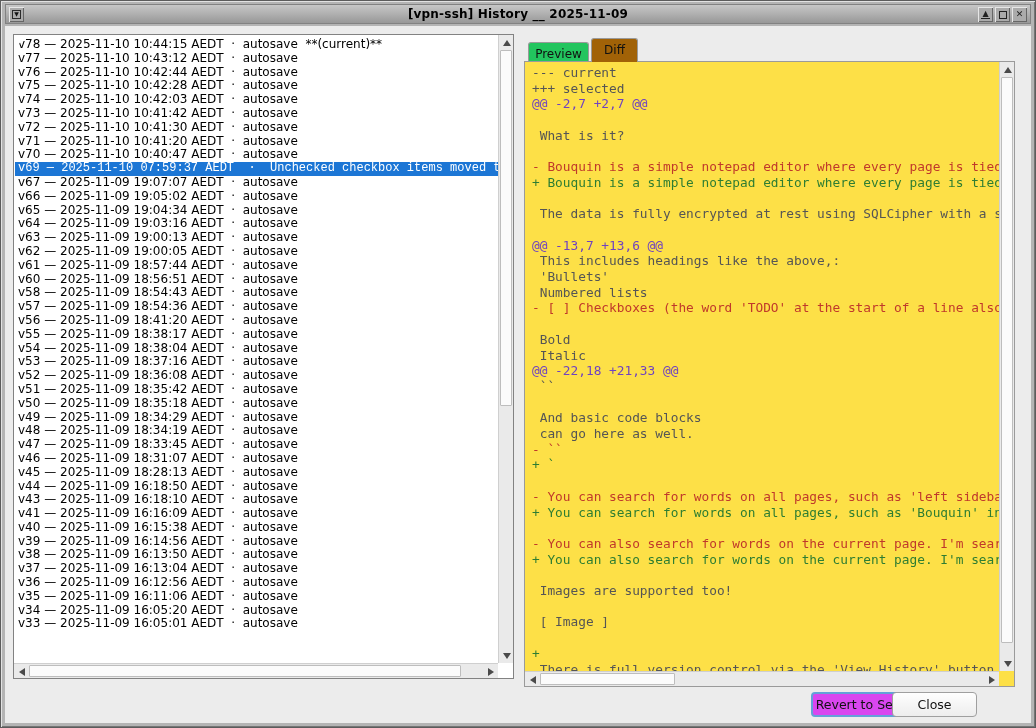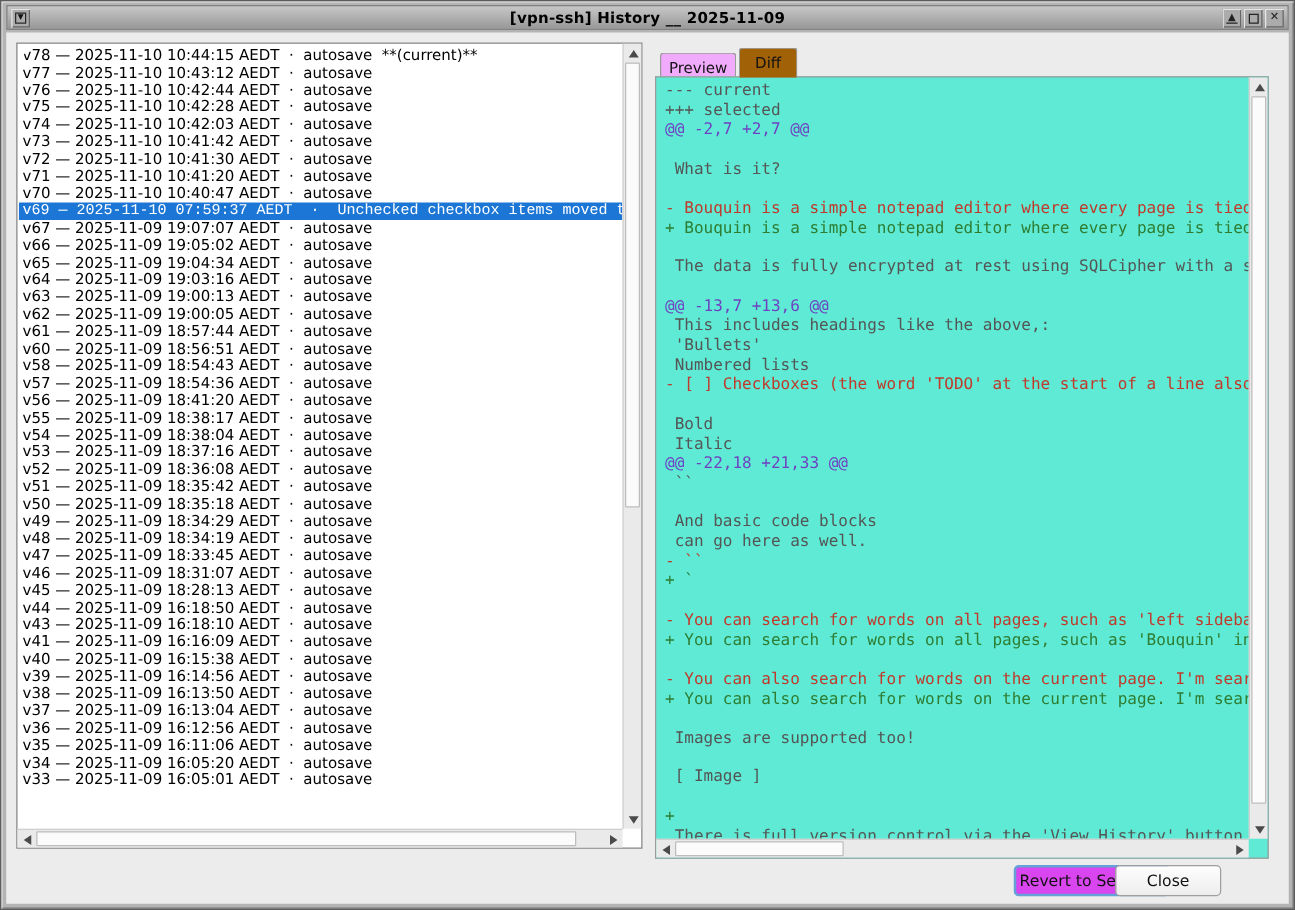--- a/index.html
+++ b/index.html
@@ -86,27 +86,27 @@
   .listbox .thumb-h { left:15px; width:432px; }
 
   
   .tab {
     position:absolute; font-size:12px; color:#111;
     border:1px solid #9a9a9a; border-bottom:none;
     border-radius:3px 3px 0 0;
     display:flex; align-items:flex-start; justify-content:center;
     padding-top:4px;
   }
-  .tab.preview { left:523px; top:16px; width:61px; height:19px; background:#f0abfc; }
+  .tab.preview { left:523px; top:16px; width:61px; height:19px; background:#22c55e; }
   .tab.diff    { left:586px; top:12px; width:47px; height:24px; background:#a16207; z-index:2; }
 
   
   .pane {
     position:absolute; left:519px; top:35px; width:491px; height:626px;
-    background:#5eead4; border:1px solid #9a9a9a;
+    background:#fde047; border:1px solid #9a9a9a;
   }
   .diff-text {
     position:absolute; left:1px; top:0; right:15px; bottom:15px;
     overflow:hidden; padding:3px 0 0 6px;
     font-family:"DejaVu Sans Mono", monospace;
     font-size:12.8px; line-height:15.7px;
   }
   .dline { white-space:pre; min-height:15.7px; color:var(--diff-ctx,#555); }
   .dline.meta { color:var(--diff-ctx,#555); }
   .dline.hunk { color:var(--diff-hunk,#6f42c1); }

